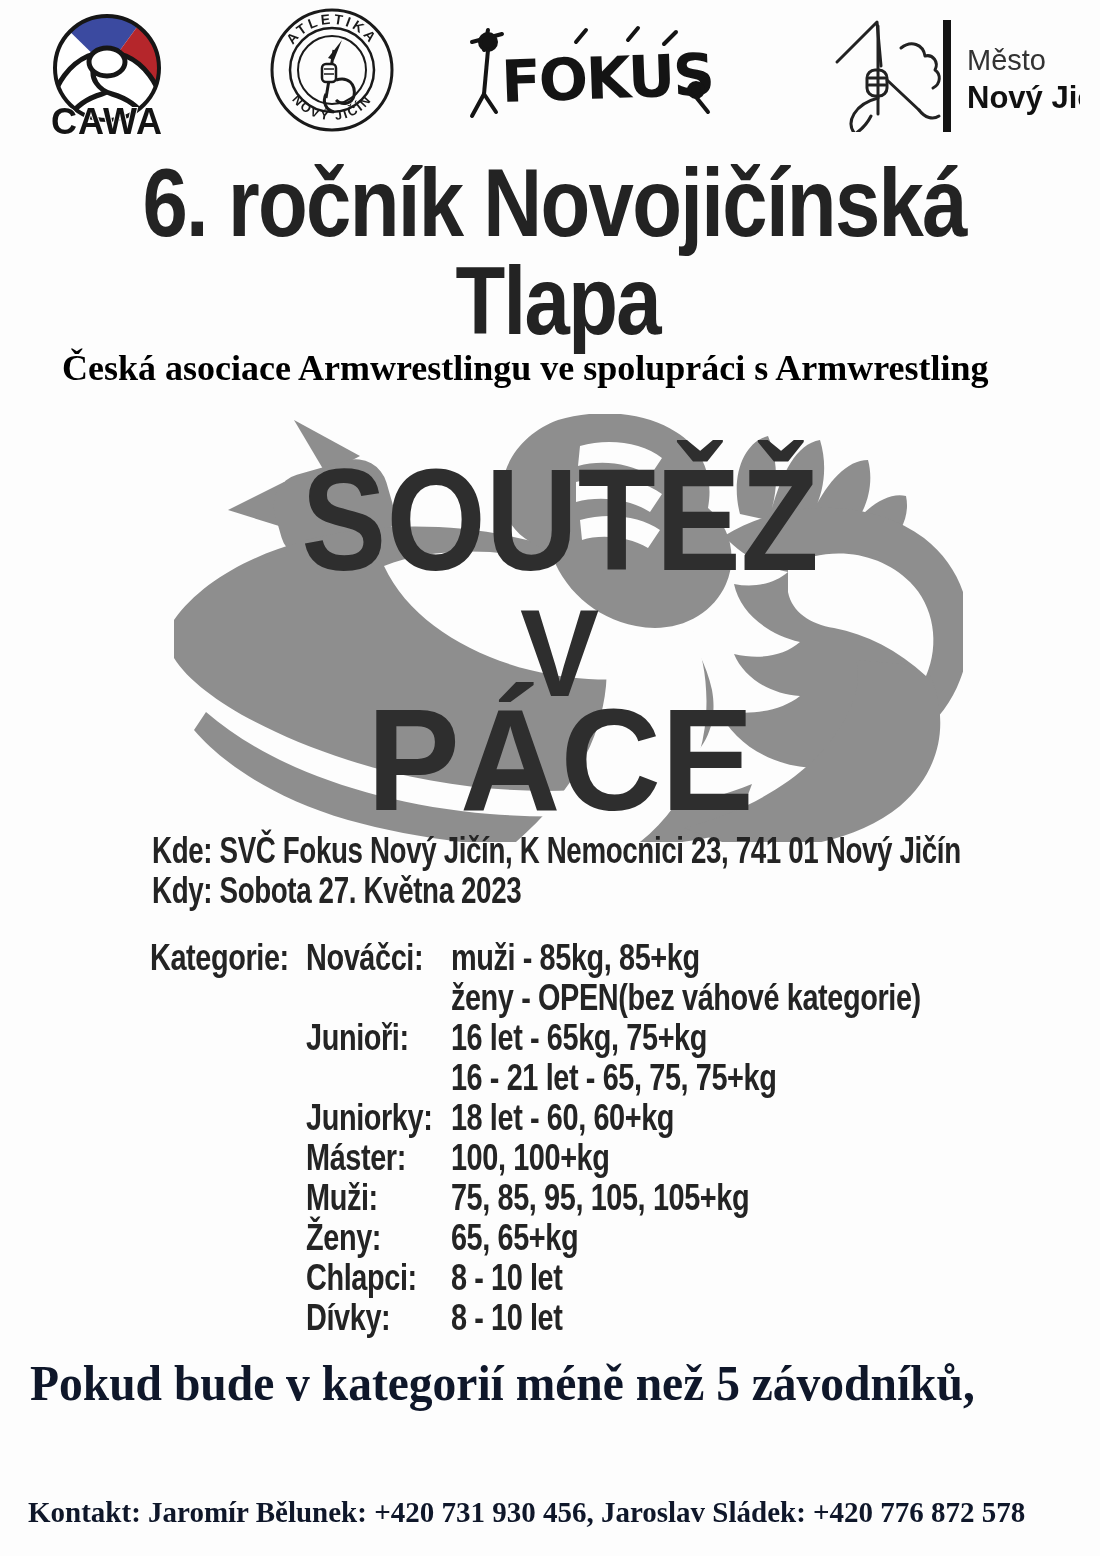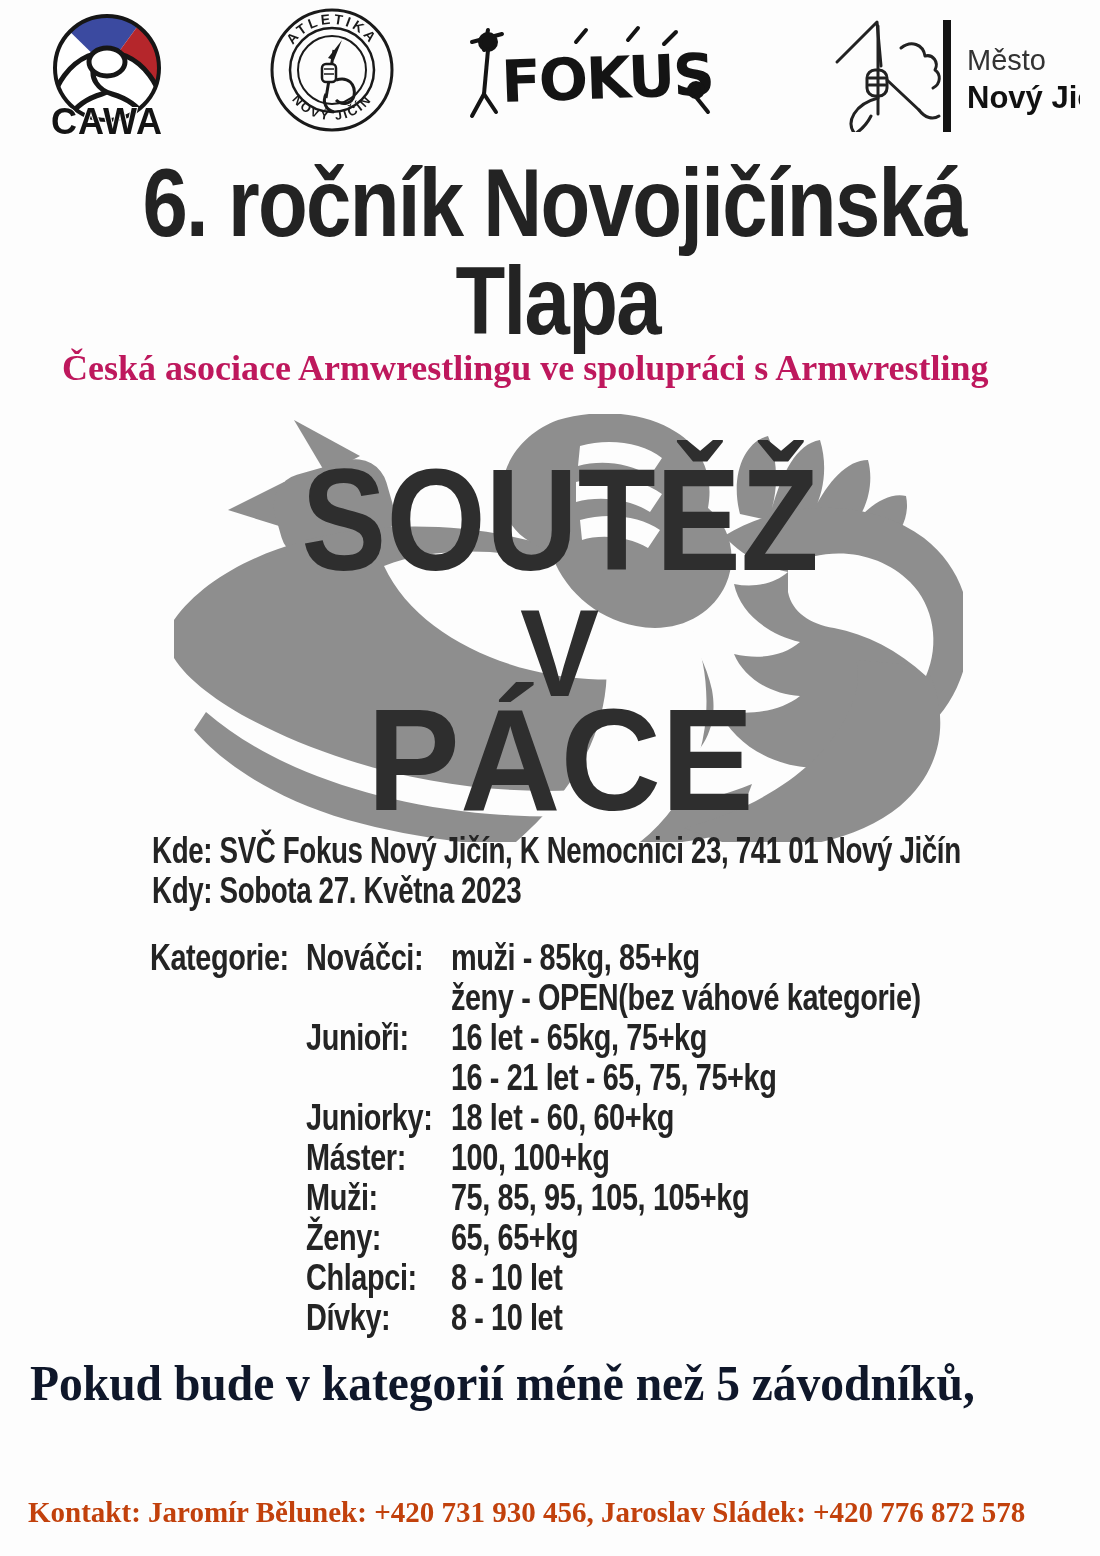--- a/index.html
+++ b/index.html
@@ -10,42 +10,42 @@
   }
   .abs{position:absolute;}
   
   .logo{position:absolute;}
   
   .title-line{position:absolute;left:0;width:1100px;text-align:center;line-height:1;
     font-weight:700;font-size:97px;color:#232323;letter-spacing:-2px;}
   .title-line>span{display:inline-block;transform:scaleX(.84);transform-origin:center;white-space:nowrap;}
   
   .organizer{position:absolute;left:62px;top:346px;width:1010px;
-    font-family:"Liberation Serif",serif;font-weight:700;font-size:36px;line-height:45px;color:#be185d;}
+    font-family:"Liberation Serif",serif;font-weight:700;font-size:36px;line-height:45px;color:#000000;}
   
   .event-word{position:absolute;left:10px;width:1100px;text-align:center;line-height:1;
     font-weight:700;color:#2e2e2e;}
   .event-word>span{display:inline-block;transform-origin:center;white-space:nowrap;}
   .ev1{top:448px;font-size:145px;}.ev1>span{transform:scaleX(.88);}
   .ev2{top:590px;font-size:125px;}.ev2>span{transform:scaleX(.95);}
   .ev3{top:688px;font-size:145px;}.ev3>span{transform:scaleX(.96);}
   
   .info{position:absolute;font-size:37px;font-weight:700;color:#242424;line-height:40px;white-space:nowrap;
     transform:scaleX(.75);transform-origin:left center;letter-spacing:-.5px;}
   .cats{position:absolute;left:306px;top:938px;font-size:37px;font-weight:700;color:#242424;
     line-height:40px;transform:scaleX(.78);transform-origin:top left;letter-spacing:-.5px;}
   .cat-row{white-space:nowrap;}
   .cat-group{display:inline-block;width:176px;}
   .kat-label{transform:scaleX(.78);}
   
   .note{position:absolute;left:30px;top:1352px;width:1060px;
     font-family:"Liberation Serif",serif;font-weight:700;font-size:50px;line-height:62px;color:#0f172a;}
   .note>div>span{display:inline-block;transform:scaleX(.95);transform-origin:left center;white-space:nowrap;}
   .contact{position:absolute;left:28px;top:1496px;width:1070px;
-    font-family:"Liberation Serif",serif;font-weight:700;font-size:29px;color:#c2410c;white-space:nowrap;}
+    font-family:"Liberation Serif",serif;font-weight:700;font-size:29px;color:#0f172a;white-space:nowrap;}
 </style>
 </head>
 <body>
 
 <div class="poster">
 
   <svg class="logo" style="left:36px;top:12px" width="142" height="128" viewBox="0 0 142 128">
     <defs>
         <clipPath id="cawaClip">
           <circle cx="71" cy="56" r="52"></circle>

